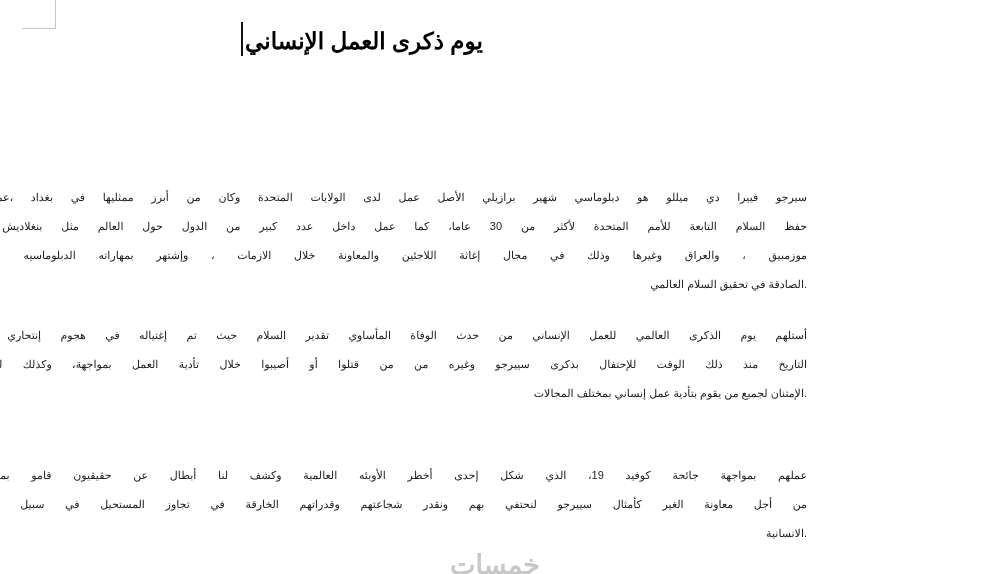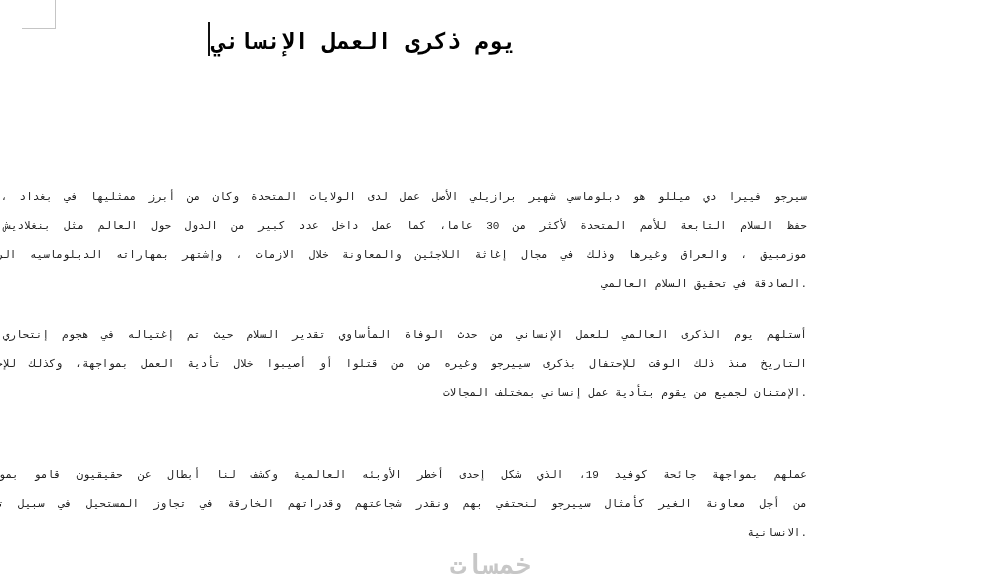--- a/index.html
+++ b/index.html
@@ -2,21 +2,21 @@
 <html lang="ar"><head>
 <meta charset="utf-8">
 <style>
   html, body { margin: 0; padding: 0; background: #ffffff; }
   .page {
     position: relative;
     width: 860px;
     height: 574px;
     background: #ffffff;
     overflow: hidden;
-    font-family: Liberation Mono, monospace;
+    font-family: Liberation Sans, sans-serif;
     cursor: text;
     border-radius: 26px;
   }
   
   .mark-v { position: absolute; left: 55px; top: 0; width: 1px; height: 29px; background: #c5c5c5; }
   .mark-h { position: absolute; left: 22px; top: 28px; width: 34px; height: 1px; background: #c5c5c5; }
 
   .content { position: absolute; top: 0; right: 53px; width: 890px; height: 574px; }
 
   .title-row {

